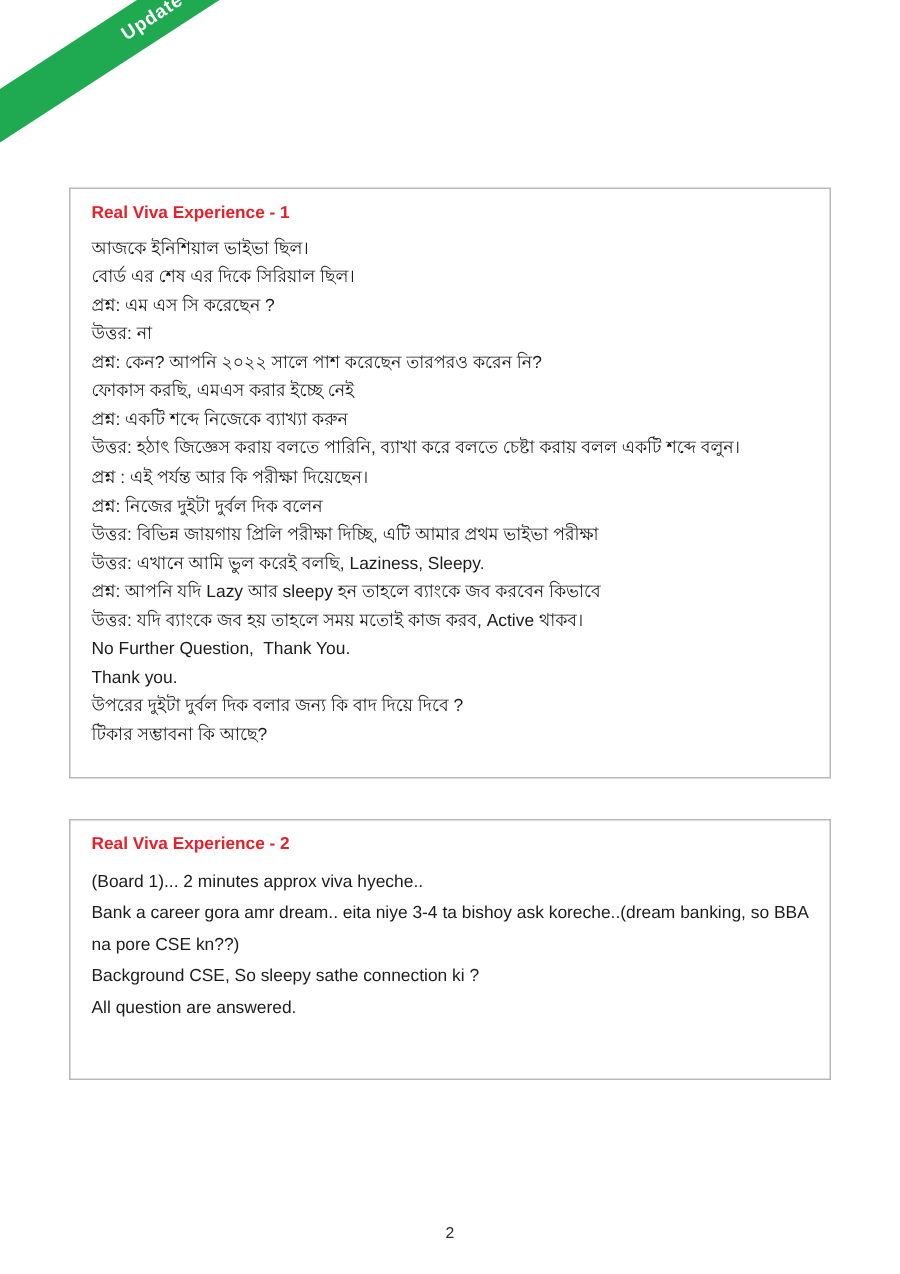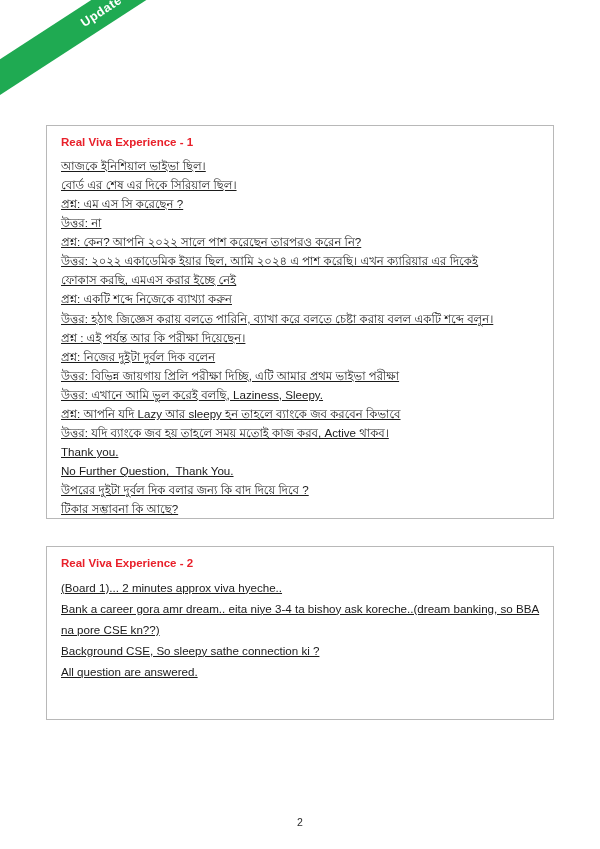--- a/index.html
+++ b/index.html
@@ -86,21 +86,20 @@
     margin: 0;
     padding: 0 0 0 4px;
     list-style: none;
   }
   .line {
     font-family: "Liberation Sans", "DejaVu Sans", sans-serif;
     font-size: 11.6px;
     color: #1b1b1b;
     line-height: 18.6px;
     white-space: pre-wrap;
-    text-decoration: underline;
   }
   #card-1 .line { line-height: 19.1px; }
   #card-2 .lines { padding-left: 4px; }
   #card-2 .line { line-height: 21px; font-size: 11.6px; }
 
   .page-number {
     position: absolute;
     top: 816px;
     left: 0;
     width: 600px;
@@ -122,32 +121,31 @@
   </div>
 
   <section class="card" id="card-1">
     <h2 class="card-title">Real Viva Experience - 1</h2>
     <div class="lines">
       <div class="line">আজকে ইনিশিয়াল ভাইভা ছিল।</div>
       <div class="line">বোর্ড এর শেষ এর দিকে সিরিয়াল ছিল।</div>
       <div class="line">প্রশ্ন: এম এস সি করেছেন ?</div>
       <div class="line">উত্তর: না</div>
       <div class="line">প্রশ্ন: কেন? আপনি ২০২২ সালে পাশ করেছেন তারপরও করেন নি?</div>
-      <div class="line">উত্তর: ২০২২ একাডেমিক ইয়ার ছিল, আমি ২০২৪ এ পাশ করেছি। এখন ক্যারিয়ার এর দিকেই</div>
       <div class="line">ফোকাস করছি, এমএস করার ইচ্ছে নেই</div>
       <div class="line">প্রশ্ন: একটি শব্দে নিজেকে ব্যাখ্যা করুন</div>
       <div class="line">উত্তর: হঠাৎ জিজ্ঞেস করায় বলতে পারিনি, ব্যাখা করে বলতে চেষ্টা করায় বলল একটি শব্দে বলুন।</div>
       <div class="line">প্রশ্ন : এই পর্যন্ত আর কি পরীক্ষা দিয়েছেন।</div>
       <div class="line">প্রশ্ন: নিজের দুইটা দুর্বল দিক বলেন</div>
       <div class="line">উত্তর: বিভিন্ন জায়গায় প্রিলি পরীক্ষা দিচ্ছি, এটি আমার প্রথম ভাইভা পরীক্ষা</div>
       <div class="line">উত্তর: এখানে আমি ভুল করেই বলছি, Laziness, Sleepy.</div>
       <div class="line">প্রশ্ন: আপনি যদি Lazy আর sleepy হন তাহলে ব্যাংকে জব করবেন কিভাবে</div>
       <div class="line">উত্তর: যদি ব্যাংকে জব হয় তাহলে সময় মতোই কাজ করব, Active থাকব।</div>
+      <div class="line">No Further Question,  Thank You.</div>
       <div class="line">Thank you.</div>
-      <div class="line">No Further Question,  Thank You.</div>
       <div class="line">উপরের দুইটা দুর্বল দিক বলার জন্য কি বাদ দিয়ে দিবে ?</div>
       <div class="line">টিকার সম্ভাবনা কি আছে?</div>
     </div>
   </section>
 
   <section class="card" id="card-2">
     <h2 class="card-title">Real Viva Experience - 2</h2>
     <div class="lines">
       <div class="line">(Board 1)... 2 minutes approx viva hyeche..</div>
       <div class="line">Bank a career gora amr dream.. eita niye 3-4 ta bishoy ask koreche..(dream banking, so BBA</div>

